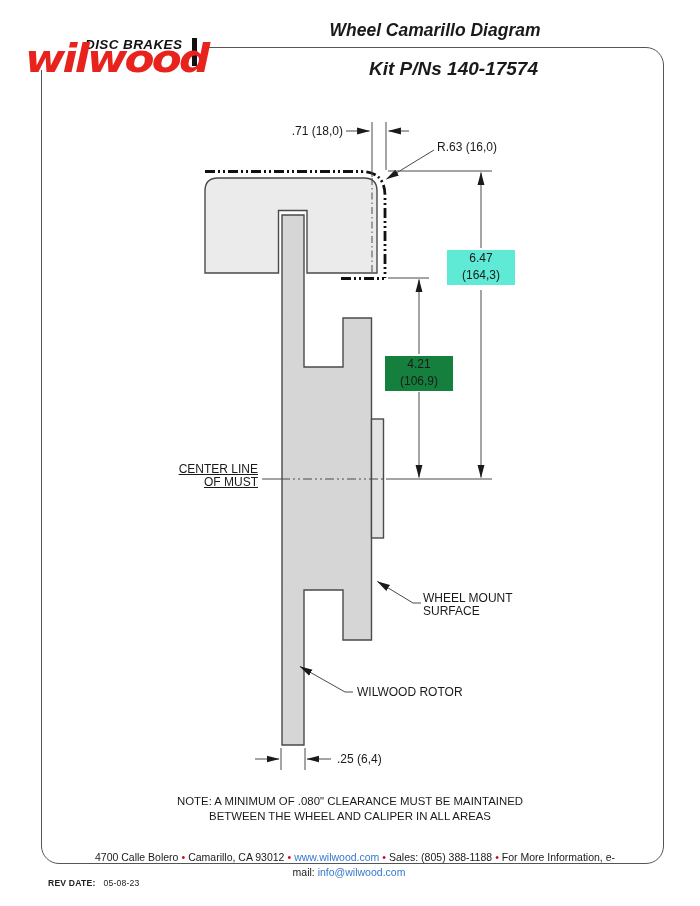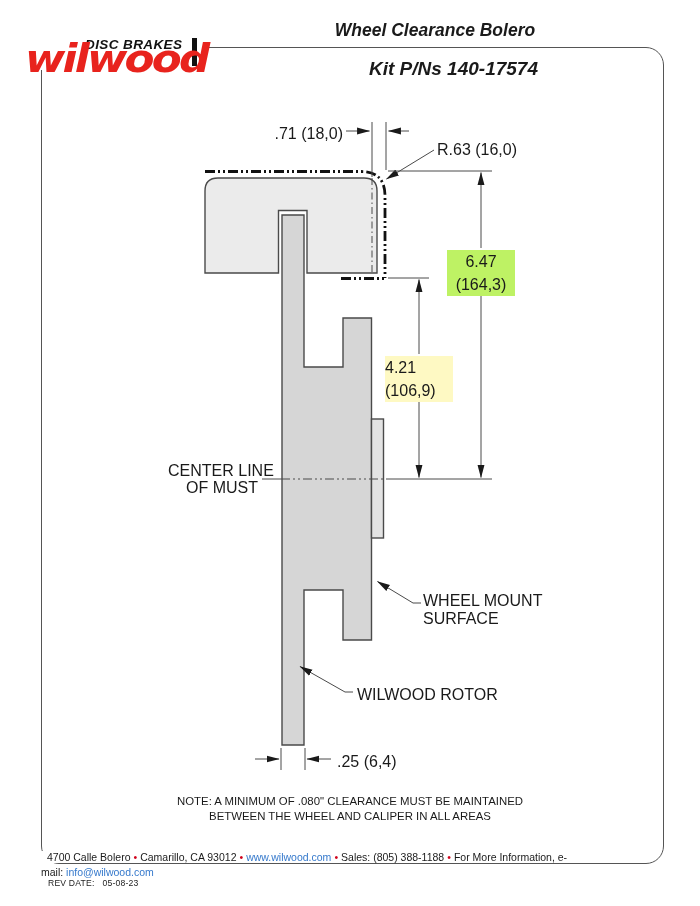--- a/index.html
+++ b/index.html
@@ -18,37 +18,37 @@
   .logo-bar{position:absolute;left:167px;top:10px;width:5px;height:28px;background:#111;}
   .logo-brand{position:absolute;left:0;top:11px;font-size:47px;line-height:1;
       font-weight:bold;font-style:italic;letter-spacing:-3px;
       font-family:"DejaVu Sans",sans-serif;transform:scale(.93,.82);transform-origin:left top;}
   
   .title{left:270px;top:20px;width:330px;text-align:center;
          font-size:17.5px;font-weight:bold;font-style:italic;}
   .subtitle{left:330px;top:58px;width:208px;text-align:right;
             font-size:19px;line-height:1.2;font-weight:bold;font-style:italic;}
   
-  .lbl{position:absolute;font-size:16px;line-height:1.25;color:#1a1a1a;white-space:nowrap;}
+  .lbl{position:absolute;font-size:12px;line-height:1.25;color:#1a1a1a;white-space:nowrap;}
   .dim-71{left:263px;top:124px;width:80px;text-align:right;}
   .dim-r63{left:437px;top:140px;}
-  .dim-647{left:447px;top:250px;width:68px;text-align:center;background:#bef264;line-height:1.45;}
-  .dim-421{left:385px;top:356px;width:68px;text-align:left;background:#fef9c3;line-height:1.45;}
-  .lbl-centerline{left:168px;top:463px;width:90px;text-align:right;line-height:1.05;}
+  .dim-647{left:447px;top:250px;width:68px;text-align:center;background:#5eead4;line-height:1.45;}
+  .dim-421{left:385px;top:356px;width:68px;text-align:center;background:#15803d;line-height:1.45;}
+  .lbl-centerline{left:168px;top:463px;width:90px;text-align:right;line-height:1.05;text-decoration:underline;}
   .lbl-mount{left:423px;top:592px;line-height:1.1;}
   .lbl-rotor{left:357px;top:685px;}
   .dim-25{left:337px;top:752px;}
   .note{left:95px;top:794px;width:510px;text-align:center;font-size:11.4px;line-height:1.3;}
   
-  .footer{left:41px;top:850px;width:622px;text-align:left;font-size:10.5px;}
+  .footer{left:41px;top:850px;width:622px;text-align:center;font-size:10.5px;}
   .footer-inner{background:#fff;padding:0 6px;line-height:15px;}
   .bullet{margin:0 3px;}
   .link{cursor:pointer;}
   .rev{left:48px;top:878px;font-size:8.6px;color:#222;letter-spacing:.2px;}
-  .rev b{font-weight:normal;margin-right:8px;}
+  .rev b{font-weight:bold;margin-right:8px;}
   svg{position:absolute;left:0;top:0;}
 </style>
 </head>
 <body>
 
 <div class="abs page-border"></div>
 <div class="abs corner-mask"></div>
 
 <svg width="700" height="906" viewBox="0 0 700 906">
   <defs>
@@ -108,21 +108,21 @@
     <line x1="331" y1="759" x2="307" y2="759" marker-end="url(#arr)"></line>
   </g>
 </svg>
 
 <div class="abs logo">
   <span class="logo-tagline">DISC BRAKES</span>
   <span class="logo-bar"></span>
   <span class="logo-brand" style="color: rgb(232, 35, 29);">wilwood</span>
 </div>
 
-<div class="abs title">Wheel Clearance Bolero</div>
+<div class="abs title">Wheel Camarillo Diagram</div>
 <div class="abs subtitle">
   <div>Kit P/Ns 140-17574</div>
 </div>
 
 <div class="lbl dim-71">.71 (18,0)</div>
 <div class="lbl dim-r63">R.63 (16,0)</div>
 
 <div class="lbl dim-647">
   <div>6.47</div>
   <div>(164,3)</div>

